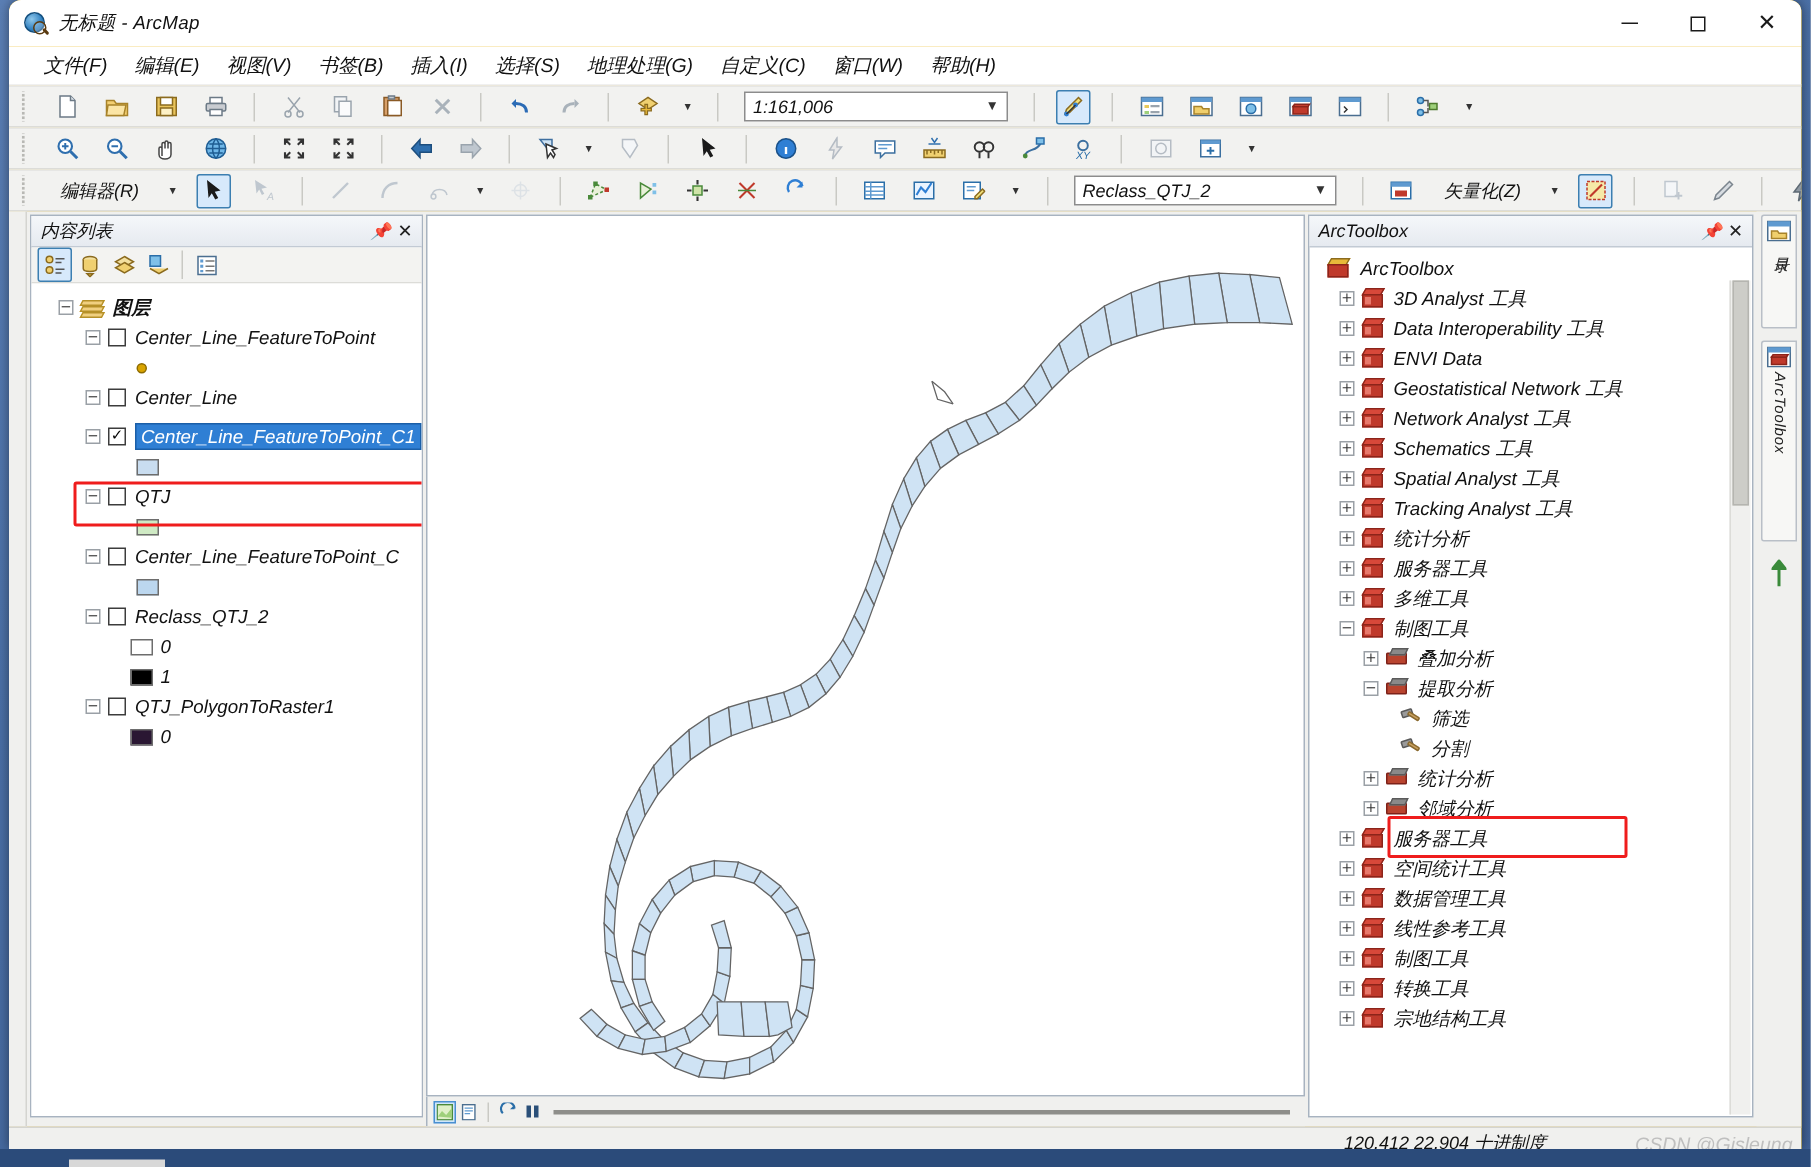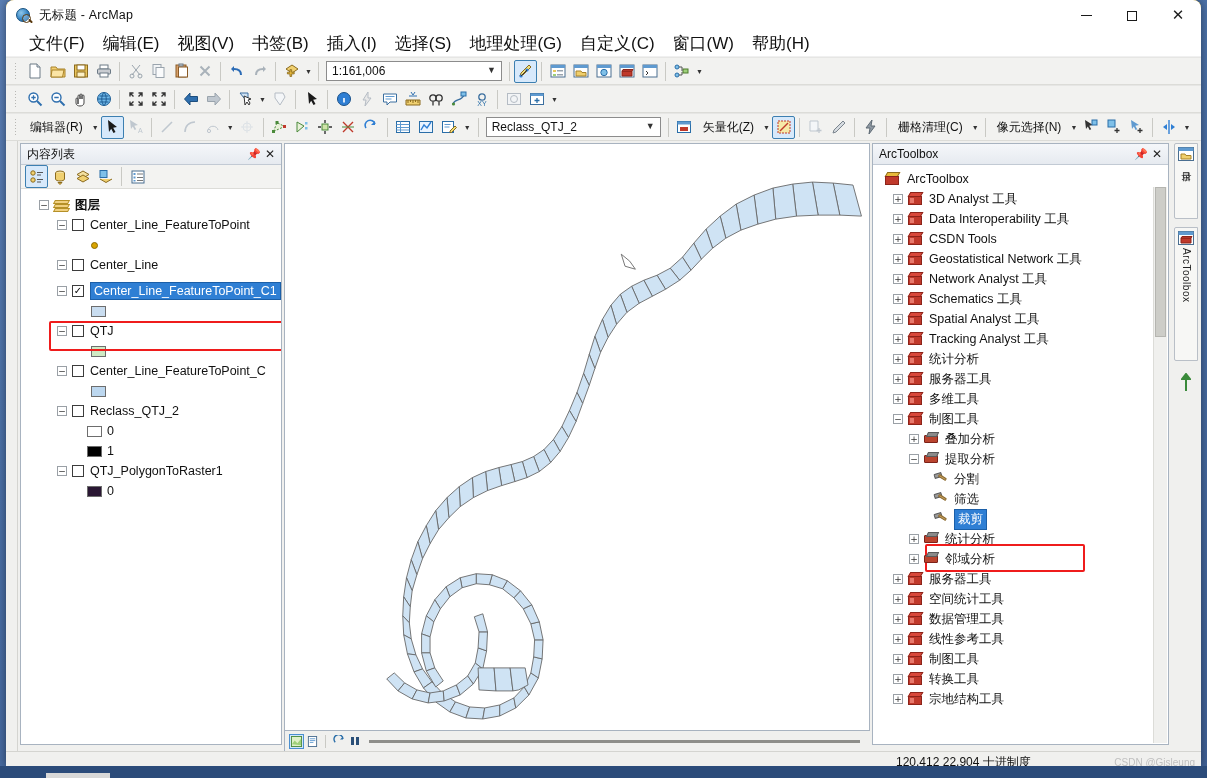--- a/index.html
+++ b/index.html
@@ -22,20 +22,21 @@
     position: absolute; left:0; top:0; width:1207px; height:778px;
     background: linear-gradient(160deg,#5b7fb5 0%, #4a6fa5 40%, #3f6095 100%);
   }
   .win {
     position: absolute;
     left: 6px; top: 0px; width: 1195px; height: 766px;
     background: #eab308;
     border-radius: 8px 8px 0 0;
     box-shadow: 0 0 8px rgba(0,0,0,.45);
     overflow: hidden;
+    font-style: italic;
   }
 
   
   .titlebar {
     position: relative;
     height: 31px;
     background: #ffffff;
     border-bottom: 0px solid #e2e2e2;
     display: flex; align-items: center;
   }
@@ -64,27 +65,27 @@
   }
   .glyph-min { display:block; width:11px; height:1px; background:#1a1a1a; }
   .glyph-max { display:block; width:10px; height:10px; border:1px solid #1a1a1a; }
   .glyph-close { font-size: 15px; line-height: 1; font-family:"DejaVu Sans", sans-serif; }
 
   
   .menubar {
     height: 26px; background:#ffffff; display:flex; align-items:center;
     padding-left: 14px; border-bottom: 1px solid #f0f0f0;
   }
-  .menu-item { padding: 3px 9px; font-size: 17px; color:#111; cursor: default; }
+  .menu-item { padding: 3px 9px; font-size: 13px; color:#111; cursor: default; }
 
   
   .toolbar {
     height: 28px; background:#f2f2f0;
     border-top:1px solid #e6e6e4; border-bottom:1px solid #dcdcd8;
-    display:flex; align-items:center; padding-left:4px; gap:0px;
+    display:flex; align-items:center; padding-left:4px; gap:10px;
     position: relative;
   }
   .grip { width:7px; height:20px; flex:none; margin:0 3px;
     background-image: radial-gradient(#b8b8b4 40%, transparent 41%);
     background-size: 3px 3px; background-position: 1px 1px; background-repeat: repeat-y;
   }
   .tb-sep { width:1px; height:19px; background:#c9c9c4; margin:0 4px; flex:none; }
   .tb-btn {
     width:23px; height:23px; display:flex; align-items:center; justify-content:center;
     flex:none; border:1px solid transparent; border-radius:2px; cursor:default;
@@ -234,21 +235,21 @@
   
   .statusbar {
     height: 22px; background:#f0f0ee; border-top:1px solid #d4d4d0;
     display:flex; align-items:center; position:relative;
   }
   .status-left { flex:1; }
   .status-coords {
     position:absolute; left: 890px; font-size:12px; color:#111; white-space:nowrap;
   }
   .watermark {
-    position:absolute; right: 6px; font-size:10px; color:#bfbfbf; white-space:nowrap;margin-left:42px;
+    position:absolute; right: 6px; font-size:13px; color:#bfbfbf; white-space:nowrap;margin-left:42px;
   }
 
   
   .taskbar {
     position:absolute; left:0; bottom:0; width:1207px; height:12px;
     background:#2b4b7a;
   }
   .taskbar .tbitem { position:absolute; left:46px; bottom:0; width:64px; height:5px; background:#d8d8d8; }
 </style>
 </head>
@@ -1082,21 +1083,21 @@
               </span>
             <span>Data Interoperability 工具</span>
           </div>
           <div class="atb-row" style="padding-left:16px;">
             <span class="atb-exp">+</span>
             <span class="tbx-icon">
                 <i class="top"></i>
                 <i class="bot"></i>
                 <i class="hl"></i>
               </span>
-            <span>CSDN Tools</span>
+            <span>ENVI Data</span>
           </div>
           <div class="atb-row" style="padding-left:16px;">
             <span class="atb-exp">+</span>
             <span class="tbx-icon">
                 <i class="top"></i>
                 <i class="bot"></i>
                 <i class="hl"></i>
               </span>
             <span>Geostatistical Network 工具</span>
           </div>
@@ -1188,35 +1189,28 @@
                 <i class="b"></i>
               </span>
             <span>提取分析</span>
           </div>
 
           <div class="atb-row" style="padding-left:56px;">
             <span class="hammer-icon">
                 <i class="head"></i>
                 <i class="hdl"></i>
               </span>
-            <span>分割</span>
+            <span>筛选</span>
           </div>
           <div class="atb-row" style="padding-left:56px;">
             <span class="hammer-icon">
                 <i class="head"></i>
                 <i class="hdl"></i>
               </span>
-            <span>筛选</span>
-          </div>
-          <div class="atb-row" style="padding-left:56px;">
-            <span class="hammer-icon">
-                <i class="head"></i>
-                <i class="hdl"></i>
-              </span>
-            <span class="sel-highlight">裁剪</span>
+            <span>分割</span>
           </div>
           <div class="red-box" style="left:52px; top:379px; width:160px; height:28px;"></div>
 
           <div class="atb-row" style="padding-left:32px;">
             <span class="atb-exp">+</span>
             <span class="tset-icon">
                 <i class="a"></i>
                 <i class="b"></i>
               </span>
             <span>统计分析</span>

